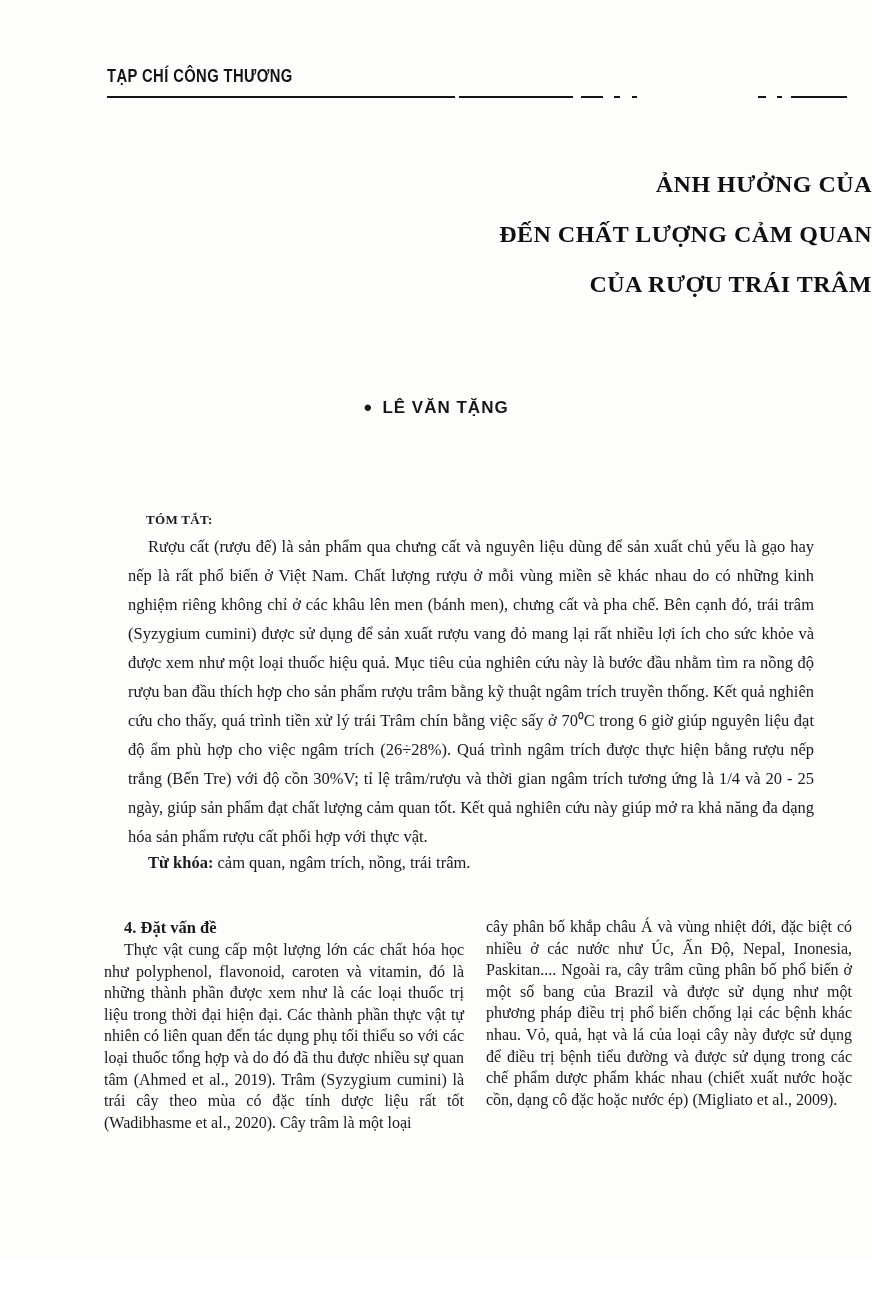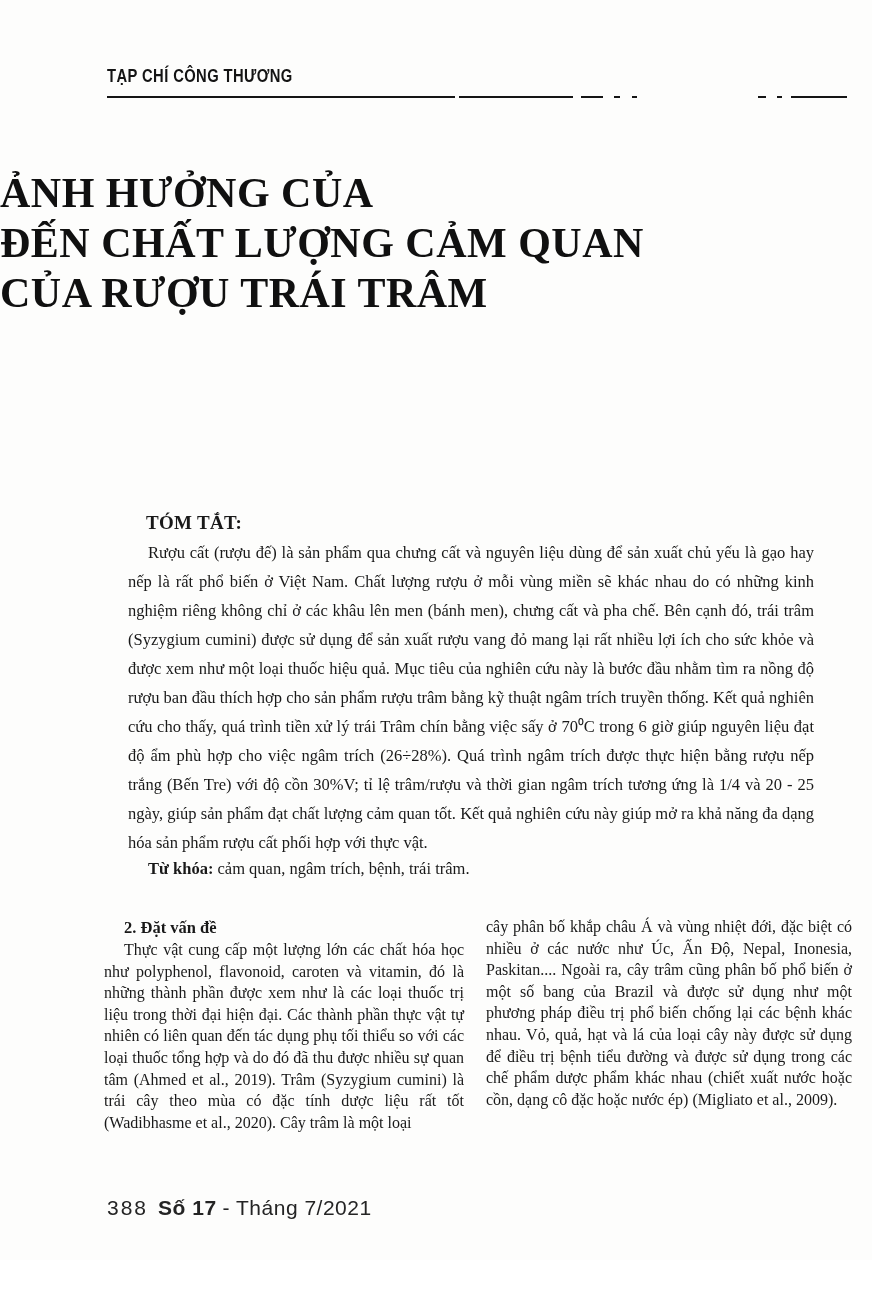--- a/index.html
+++ b/index.html
@@ -44,26 +44,26 @@
       #151515 68.5%, #151515 69.3%, transparent 69.3%, transparent 71%,
       #151515 71%, #151515 71.6%, transparent 71.6%, transparent 88%,
       #151515 88%, #151515 89%, transparent 89%, transparent 90.5%,
       #151515 90.5%, #151515 91.2%, transparent 91.2%, transparent 92.5%,
       #151515 92.5%, #151515 100%);
   }
 
   
   .article-title {
     position: absolute;
-    top: 168px;
+    top: 159px;
     left: 0;
     width: 100%;
-    text-align: left;
+    text-align: right;
     font-weight: bold;
-    font-size: 42px;
+    font-size: 24px;
     line-height: 50px;
     letter-spacing: 0.5px;
     color: #101010;
   }
 
   
   .author-line {
     position: absolute;
     top: 398px;
     left: 0;
@@ -83,21 +83,21 @@
 
   
   .abstract {
     position: absolute;
     top: 512px;
     left: 128px;
     width: 686px;
   }
   .abstract-heading {
     font-weight: bold;
-    font-size: 19px;
+    font-size: 13px;
     margin: 0 0 4px 18px;
     letter-spacing: 0.3px;
   }
   .abstract-text {
     margin: 0;
     font-size: 16.5px;
     line-height: 29px;
     text-align: justify;
     text-indent: 20px;
   }
@@ -155,35 +155,35 @@
   <div class="journal-header">TẠP CHÍ CÔNG THƯƠNG</div>
 
   <div class="header-rule"></div>
 
   <div class="article-title">
     <div>ẢNH HƯỞNG CỦA</div>
     <div>ĐẾN CHẤT LƯỢNG CẢM QUAN</div>
     <div>CỦA RƯỢU TRÁI TRÂM</div>
   </div>
 
+  <div class="author-line">
+    <span class="author-bullet">●</span><span>LÊ VĂN TẶNG</span>
+  </div>
 
   <div class="abstract">
     <div class="abstract-heading">TÓM TẮT:</div>
     <p class="abstract-text">Rượu cất (rượu đế) là sản phẩm qua chưng cất và nguyên liệu dùng để sản xuất chủ yếu là gạo hay nếp là rất phổ biến ở Việt Nam. Chất lượng rượu ở mỗi vùng miền sẽ khác nhau do có những kinh nghiệm riêng không chỉ ở các khâu lên men (bánh men), chưng cất và pha chế. Bên cạnh đó, trái trâm (Syzygium cumini) được sử dụng để sản xuất rượu vang đỏ mang lại rất nhiều lợi ích cho sức khỏe và được xem như một loại thuốc hiệu quả. Mục tiêu của nghiên cứu này là bước đầu nhằm tìm ra nồng độ rượu ban đầu thích hợp cho sản phẩm rượu trâm bằng kỹ thuật ngâm trích truyền thống. Kết quả nghiên cứu cho thấy, quá trình tiền xử lý trái Trâm chín bằng việc sấy ở 70⁰C trong 6 giờ giúp nguyên liệu đạt độ ẩm phù hợp cho việc ngâm trích (26÷28%). Quá trình ngâm trích được thực hiện bằng rượu nếp trắng (Bến Tre) với độ cồn 30%V; tỉ lệ trâm/rượu và thời gian ngâm trích tương ứng là 1/4 và 20 - 25 ngày, giúp sản phẩm đạt chất lượng cảm quan tốt. Kết quả nghiên cứu này giúp mở ra khả năng đa dạng hóa sản phẩm rượu cất phối hợp với thực vật.</p>
     <p class="keywords-line">
-      <span class="keywords-label">Từ khóa:</span><span> cảm quan, ngâm trích, bệnh, trái trâm.</span>
+      <span class="keywords-label">Từ khóa:</span><span> cảm quan, ngâm trích, nồng, trái trâm.</span>
     </p>
   </div>
 
   <div class="col col-left">
-    <p class="section-heading">2. Đặt vấn đề</p>
+    <p class="section-heading">4. Đặt vấn đề</p>
     <p class="body-par">Thực vật cung cấp một lượng lớn các chất hóa học như polyphenol, flavonoid, caroten và vitamin, đó là những thành phần được xem như là các loại thuốc trị liệu trong thời đại hiện đại. Các thành phần thực vật tự nhiên có liên quan đến tác dụng phụ tối thiểu so với các loại thuốc tổng hợp và do đó đã thu được nhiều sự quan tâm (Ahmed et al., 2019). Trâm (Syzygium cumini) là trái cây theo mùa có đặc tính dược liệu rất tốt (Wadibhasme et al., 2020). Cây trâm là một loại</p>
   </div>
 
   <div class="col col-right">
     <p class="body-par">cây phân bố khắp châu Á và vùng nhiệt đới, đặc biệt có nhiều ở các nước như Úc, Ấn Độ, Nepal, Inonesia, Paskitan.... Ngoài ra, cây trâm cũng phân bố phổ biến ở một số bang của Brazil và được sử dụng như một phương pháp điều trị phổ biến chống lại các bệnh khác nhau. Vỏ, quả, hạt và lá của loại cây này được sử dụng để điều trị bệnh tiểu đường và được sử dụng trong các chế phẩm dược phẩm khác nhau (chiết xuất nước hoặc cồn, dạng cô đặc hoặc nước ép) (Migliato et al., 2009).</p>
   </div>
 
-  <div class="page-footer">
-    <span class="footer-page-number">388</span><span class="footer-issue">Số 17</span><span class="footer-date">- Tháng 7/2021</span>
-  </div>
 
 </div>
 
 </body></html>

